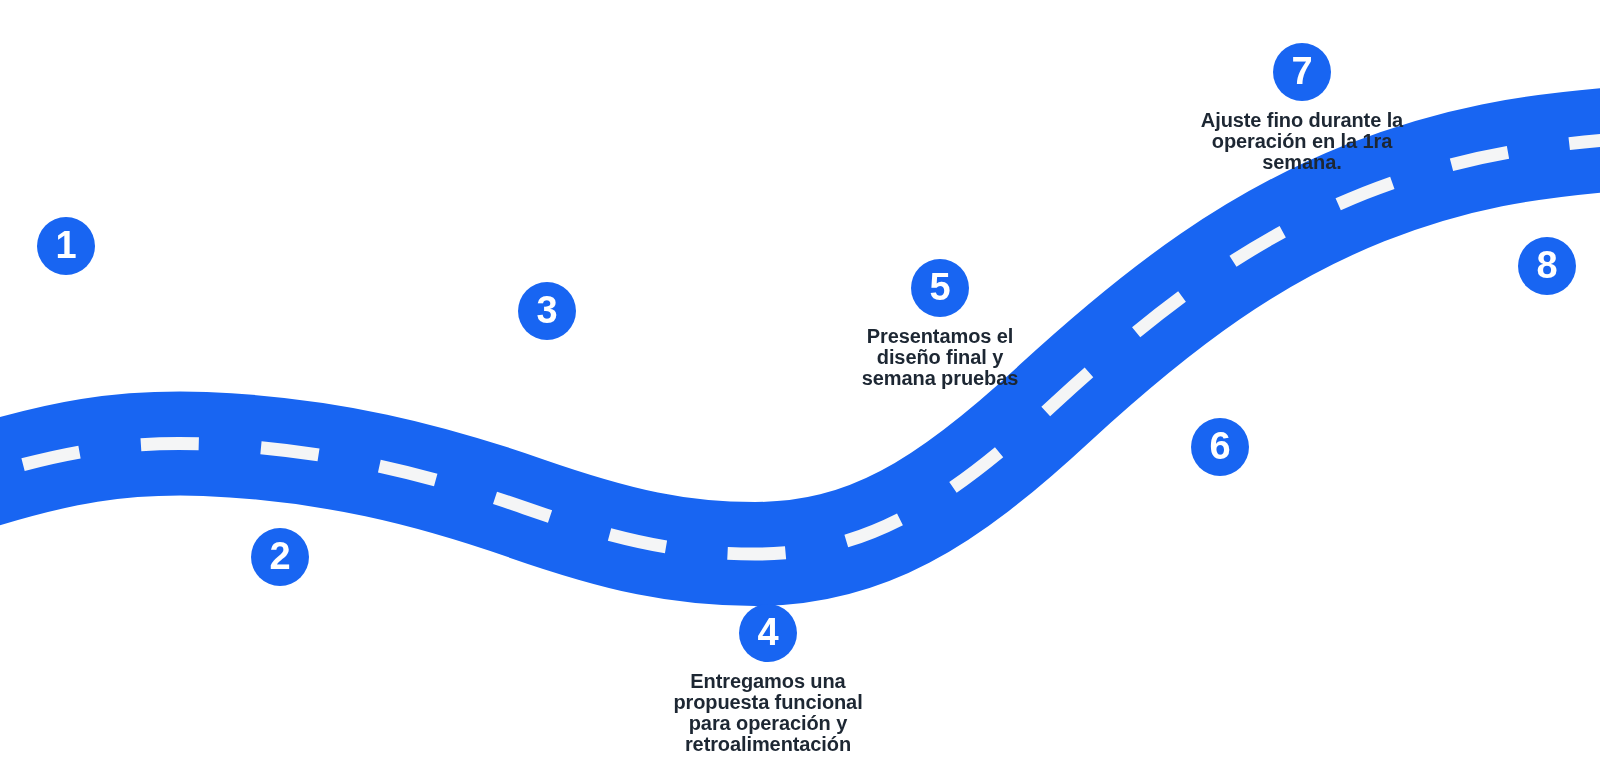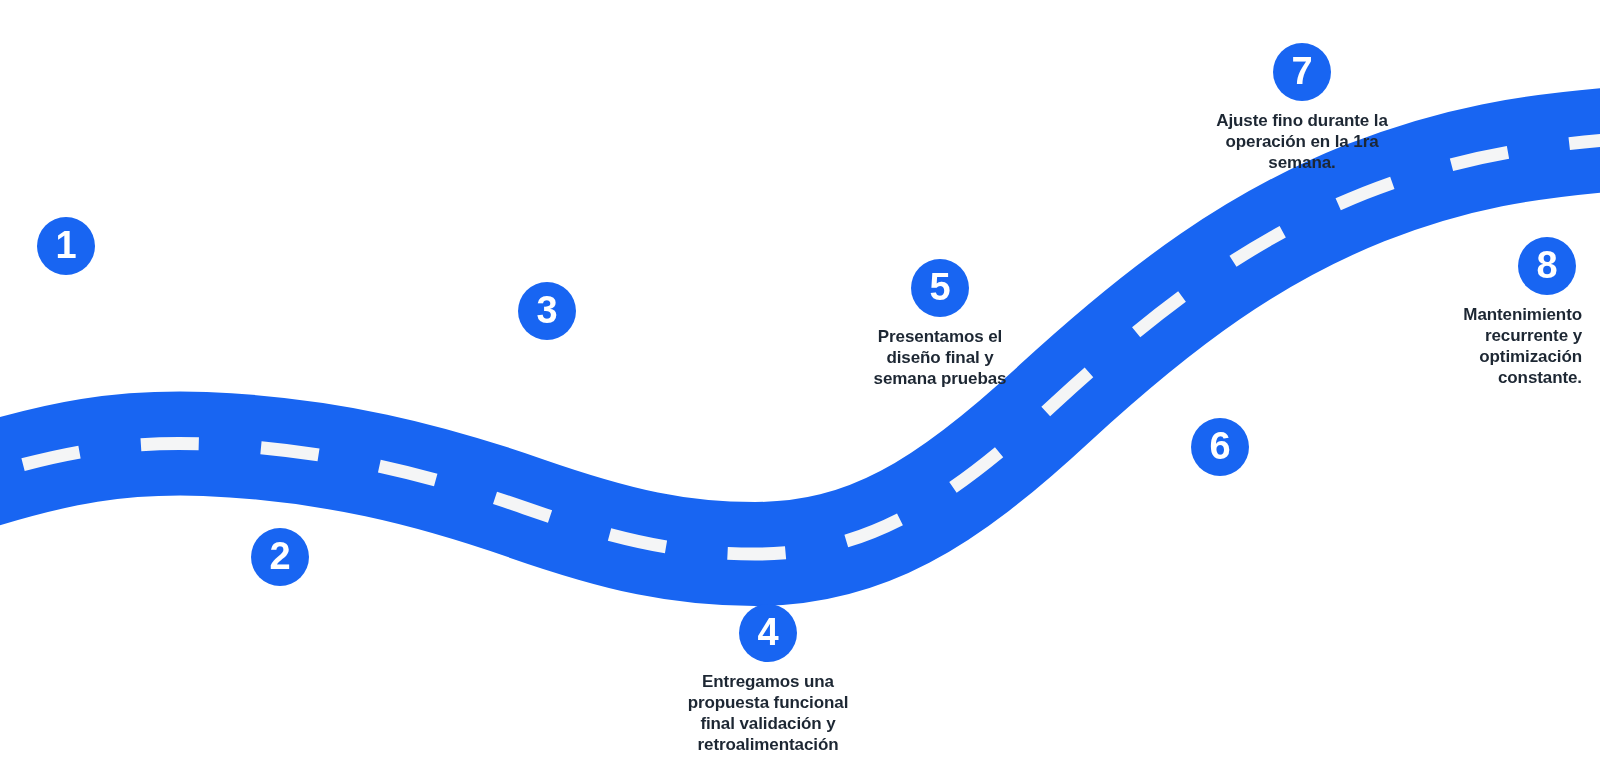--- a/index.html
+++ b/index.html
@@ -34,21 +34,21 @@
     flex:0 0 auto;
   }
   .num{
     color:#ffffff;
     font-size:38px;
     font-weight:700;
     line-height:1;
     transform:translateY(-1px);
   }
   .desc{
-    font-size:17px;
+    font-size:20px;
     line-height:21px;
     font-weight:600;
     color:#1D2733;
     white-space:pre-line;
     letter-spacing:-0.1px;
   }
   
   .step-1{left:37px;  top:217px; width:175px; align-items:flex-start; text-align:left;}
   .step-2{left:180px; top:528px; width:200px; align-items:center;     text-align:center;}
   .step-3{left:447px; top:282px; width:200px; align-items:center;     text-align:center;}
@@ -87,21 +87,21 @@
       <span class="num">3</span>
     </div>
   </div>
 
   <div class="step step-4">
     <div class="num-circle" style="background: rgb(24, 101, 242);">
       <span class="num">4</span>
     </div>
     <div class="desc">Entregamos una
 propuesta funcional
-final validación y
+para operación y
 retroalimentación</div>
   </div>
 
   <div class="step step-5">
     <div class="num-circle" style="background: rgb(24, 101, 242);">
       <span class="num">5</span>
     </div>
     <div class="desc">Presentamos el
 diseño final y
 semana pruebas</div>
@@ -119,19 +119,15 @@
     </div>
     <div class="desc">Ajuste fino durante la
 operación en la 1ra
 semana.</div>
   </div>
 
   <div class="step step-8">
     <div class="num-circle" style="background: rgb(24, 101, 242);">
       <span class="num">8</span>
     </div>
-    <div class="desc">Mantenimiento
-recurrente y
-optimización
-constante.</div>
   </div>
 
 </div>
 
 </body></html>

